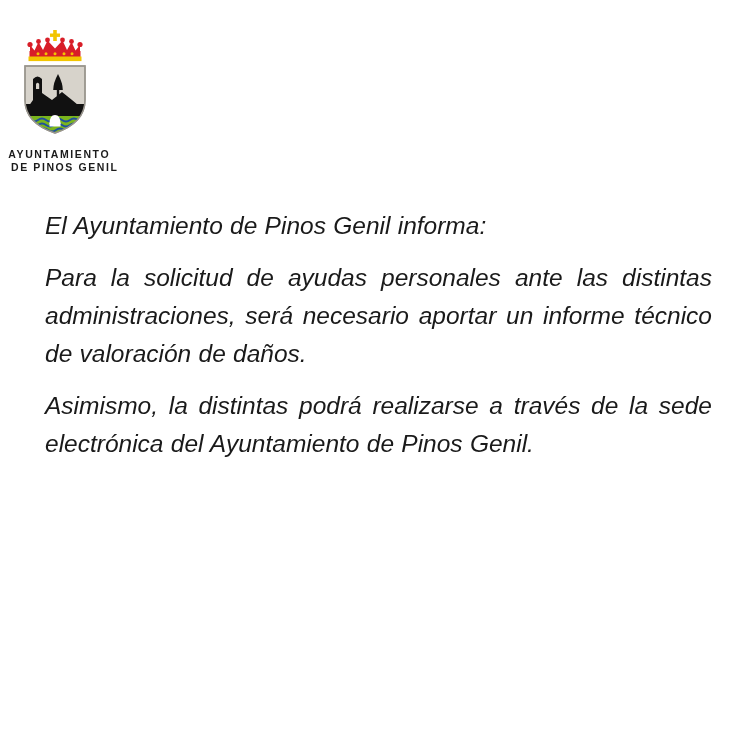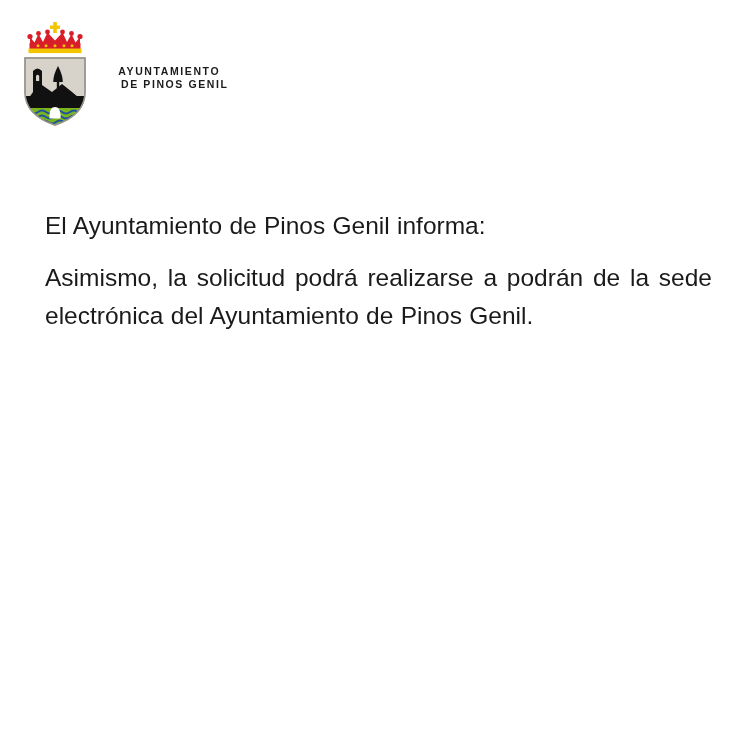--- a/index.html
+++ b/index.html
@@ -19,24 +19,24 @@
   .page {
     position: relative;
     width: 750px;
     height: 750px;
     box-sizing: border-box;
   }
 
   
   .header {
     width: 100%;
-    padding-top: 16px;
+    padding-top: 24px;
     display: flex;
-    flex-direction: row;
-    align-items: center;
+    flex-direction: column;
+    align-items: flex-start;
   }
 
   .emblem {
     width: 110px;
     height: 120px;
     display: block;
   }
 
   .org-name {
     margin-top: 4px;
@@ -52,20 +52,21 @@
     display: block;
     margin-left: 11px;
   }
 
   
   .content {
     position: absolute;
     left: 45px;
     top: 207px;
     width: 667px;
+    font-style: italic;
   }
 
   .para {
     margin: 0 0 14px 0;
     font-size: 24.5px;
     line-height: 38px;
     color: #1a1a1a;
     text-align: justify;
     -webkit-hyphens: none;
     hyphens: none;
@@ -148,16 +149,17 @@
     </svg>
 
     <div class="org-name">
       <span>AYUNTAMIENTO</span>
       <span class="line2">DE PINOS GENIL</span>
     </div>
   </div>
 
   <div class="content">
     <p class="para lead">El Ayuntamiento de Pinos Genil informa:</p>
-    <p class="para">Asimismo, la solicitud podrá realizarse a podrán de la sede electrónica del Ayuntamiento de Pinos Genil.</p>
+    <p class="para">Para la solicitud de ayudas personales ante las distintas administraciones, será necesario aportar un informe técnico de valoración de daños.</p>
+    <p class="para">Asimismo, la distintas podrá realizarse a través de la sede electrónica del Ayuntamiento de Pinos Genil.</p>
   </div>
 
 </div>
 
 </body></html>

